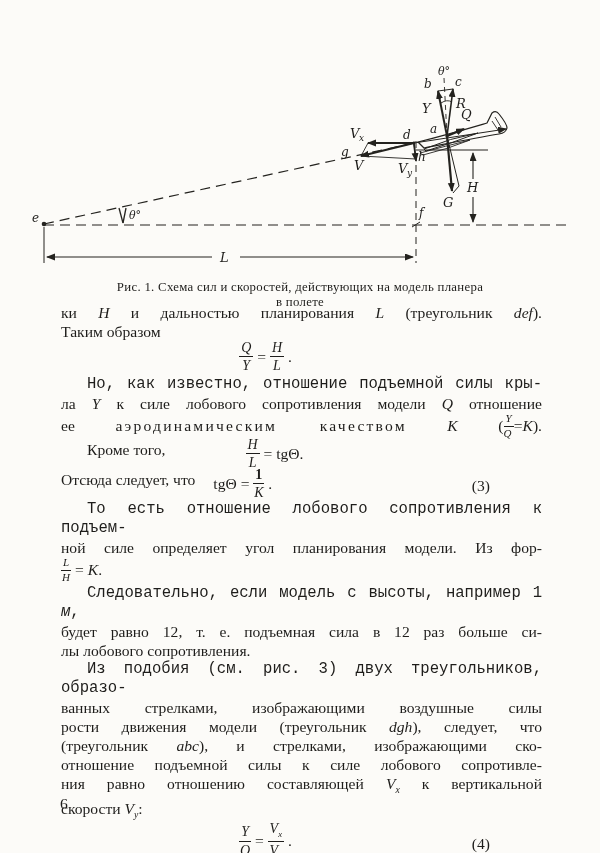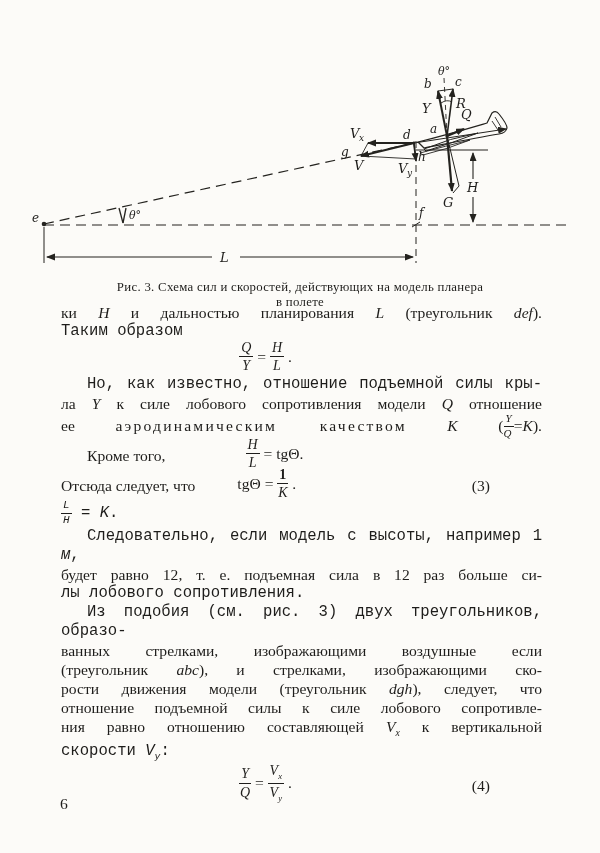--- a/index.html
+++ b/index.html
@@ -13,36 +13,36 @@
   .fig-svg{position:absolute;top:55px;left:0;}
   .flbl{font-family:"DejaVu Serif", serif;font-style:italic;fill:#1e1d1b;}
   .fline{stroke:#24231f;fill:none;}
   
   .caption{position:absolute;top:280px;left:0;right:0;text-align:center;
            font-size:12.8px;line-height:15px;letter-spacing:.3px;}
   
   .textcol{position:absolute;left:61px;width:481px;top:303px;
            font-size:15.6px;line-height:19px;}
   .line{text-align:justify;text-align-last:justify;}
-  .line.noj{text-align:left;text-align-last:auto;font-family:Liberation Mono, monospace;}
+  .line.noj{text-align:left;text-align-last:auto;}
   .ind{text-indent:26px;font-family:Liberation Mono, monospace;}
   .it{font-style:italic;}
   .bd{font-weight:bold;}
   .sp{letter-spacing:2.2px;}
   sub{font-size:.62em;}
   .frac{display:inline-block;text-align:center;line-height:1.08;vertical-align:-0.55em;}
   .frac .num{display:block;border-bottom:1px solid currentColor;padding:0 2px 1px;}
   .frac .den{display:block;padding-top:1px;}
   .line .frac{font-size:11px;}
   .eqc{display:block;width:max-content;margin:2px auto;transform:translateX(-36px);}
   .eqc .frac,.roweq .frac{font-size:14px;vertical-align:middle;margin-top:-3px;}
-  .eqrow{position:relative;display:flex;align-items:center;min-height:28px;}
+  .eqrow{position:relative;display:flex;align-items:flex-start;min-height:28px;}
   .kr-lbl{margin-left:26px;}
   .kr-eq{margin-left:80px;}
-  .ot-eq{margin-left:42px;}
+  .ot-eq{margin-left:18px;}
   .eqnum{position:absolute;right:52px;top:50%;transform:translateY(-50%);}
   .eq4row{min-height:34px;}
   
   .pagenum{position:absolute;left:60px;top:795px;font-size:15.6px;}
 </style>
 </head>
 <body>
 
 <div class="page">
 
@@ -124,21 +124,21 @@
     <text class="flbl" x="418" y="106" font-size="12">h</text>
     <text class="flbl" x="443" y="152" font-size="13">G</text>
     <text class="flbl" x="467" y="137" font-size="13">H</text>
     <text class="flbl" x="419" y="162" font-size="12">f</text>
     <text class="flbl" x="32" y="167" font-size="12">e</text>
     <text class="flbl" x="129" y="164" font-size="11">θ°</text>
     <text class="flbl" x="220" y="207" font-size="13">L</text>
   </svg>
 
   <div class="caption">
-    <div>Рис. 3. Схема сил и скоростей, действующих на модель планера</div>
+    <div>Рис. 1. Схема сил и скоростей, действующих на модель планера</div>
     <div>в полете</div>
   </div>
 
   <div class="textcol">
     <div class="line"><span>ки </span><span class="it">H</span><span> и дальностью  планирования </span><span class="it">L</span><span> (треугольник </span><span class="it">def</span><span>).</span></div>
     <div class="line noj"><span>Таким образом</span></div>
 
     <div class="eqc"><span class="frac"><span class="num"><span class="it">Q</span></span><span class="den"><span class="it">Y</span></span></span><span> = </span><span class="frac"><span class="num"><span class="it">H</span></span><span class="den"><span class="it">L</span></span></span><span> .</span></div>
 
     <div class="line ind"><span>Но, как известно, отношение  подъемной силы кры-</span></div>
@@ -149,28 +149,30 @@
       <span class="rowlbl kr-lbl"><span>Кроме того,</span></span>
       <span class="roweq kr-eq"><span class="frac"><span class="num"><span class="it">H</span></span><span class="den"><span class="it">L</span></span></span><span> = tgΘ.</span></span>
     </div>
 
     <div class="eqrow">
       <span class="rowlbl"><span>Отсюда следует, что</span></span>
       <span class="roweq ot-eq"><span>tgΘ = </span><span class="frac"><span class="num"><span class="bd">1</span></span><span class="den"><span class="it">K</span></span></span><span> .</span></span>
       <span class="eqnum">(3)</span>
     </div>
 
+    <div class="line ind"><span>То есть отношение лобового сопротивления к подъем-</span></div>
+    <div class="line"><span>ной силе определяет угол планирования модели. Из фор-</span></div>
     <div class="line noj"><span class="frac"><span class="num"><span class="it">L</span></span><span class="den"><span class="it">H</span></span></span><span> = </span><span class="it">K</span><span>.</span></div>
     <div class="line ind"><span>Следовательно, если модель с высоты, например 1 </span><span class="it">м</span><span>,</span></div>
     <div class="line"><span>будет равно 12, т. е. подъемная сила в 12 раз больше си-</span></div>
     <div class="line noj"><span>лы лобового сопротивления.</span></div>
     <div class="line ind"><span>Из подобия (см. рис. 3) двух треугольников, образо-</span></div>
-    <div class="line"><span>ванных стрелками, изображающими воздушные если</span></div>
+    <div class="line"><span>ванных стрелками, изображающими воздушные силы</span></div>
+    <div class="line"><span>рости движения модели (треугольник </span><span class="it">dgh</span><span>), следует, что</span></div>
     <div class="line"><span>(треугольник </span><span class="it">abc</span><span>), и стрелками,  изображающими ско-</span></div>
-    <div class="line"><span>рости движения модели (треугольник </span><span class="it">dgh</span><span>), следует, что</span></div>
     <div class="line"><span>отношение подъемной силы к силе лобового сопротивле-</span></div>
     <div class="line"><span>ния равно отношению составляющей </span><span class="it">V</span><sub class="it">x</sub><span>  к вертикальной</span></div>
     <div class="line noj"><span>скорости </span><span class="it">V</span><sub class="it">y</sub><span>:</span></div>
 
     <div class="eqrow eq4row">
       <span class="eqc roweq" style="margin:0 auto;"><span class="frac"><span class="num"><span class="it">Y</span></span><span class="den"><span class="it">Q</span></span></span><span> = </span><span class="frac"><span class="num"><span class="it">V</span><sub class="it">x</sub></span><span class="den"><span class="it">V</span><sub class="it">y</sub></span></span><span> .</span></span>
       <span class="eqnum">(4)</span>
     </div>
   </div>
 

